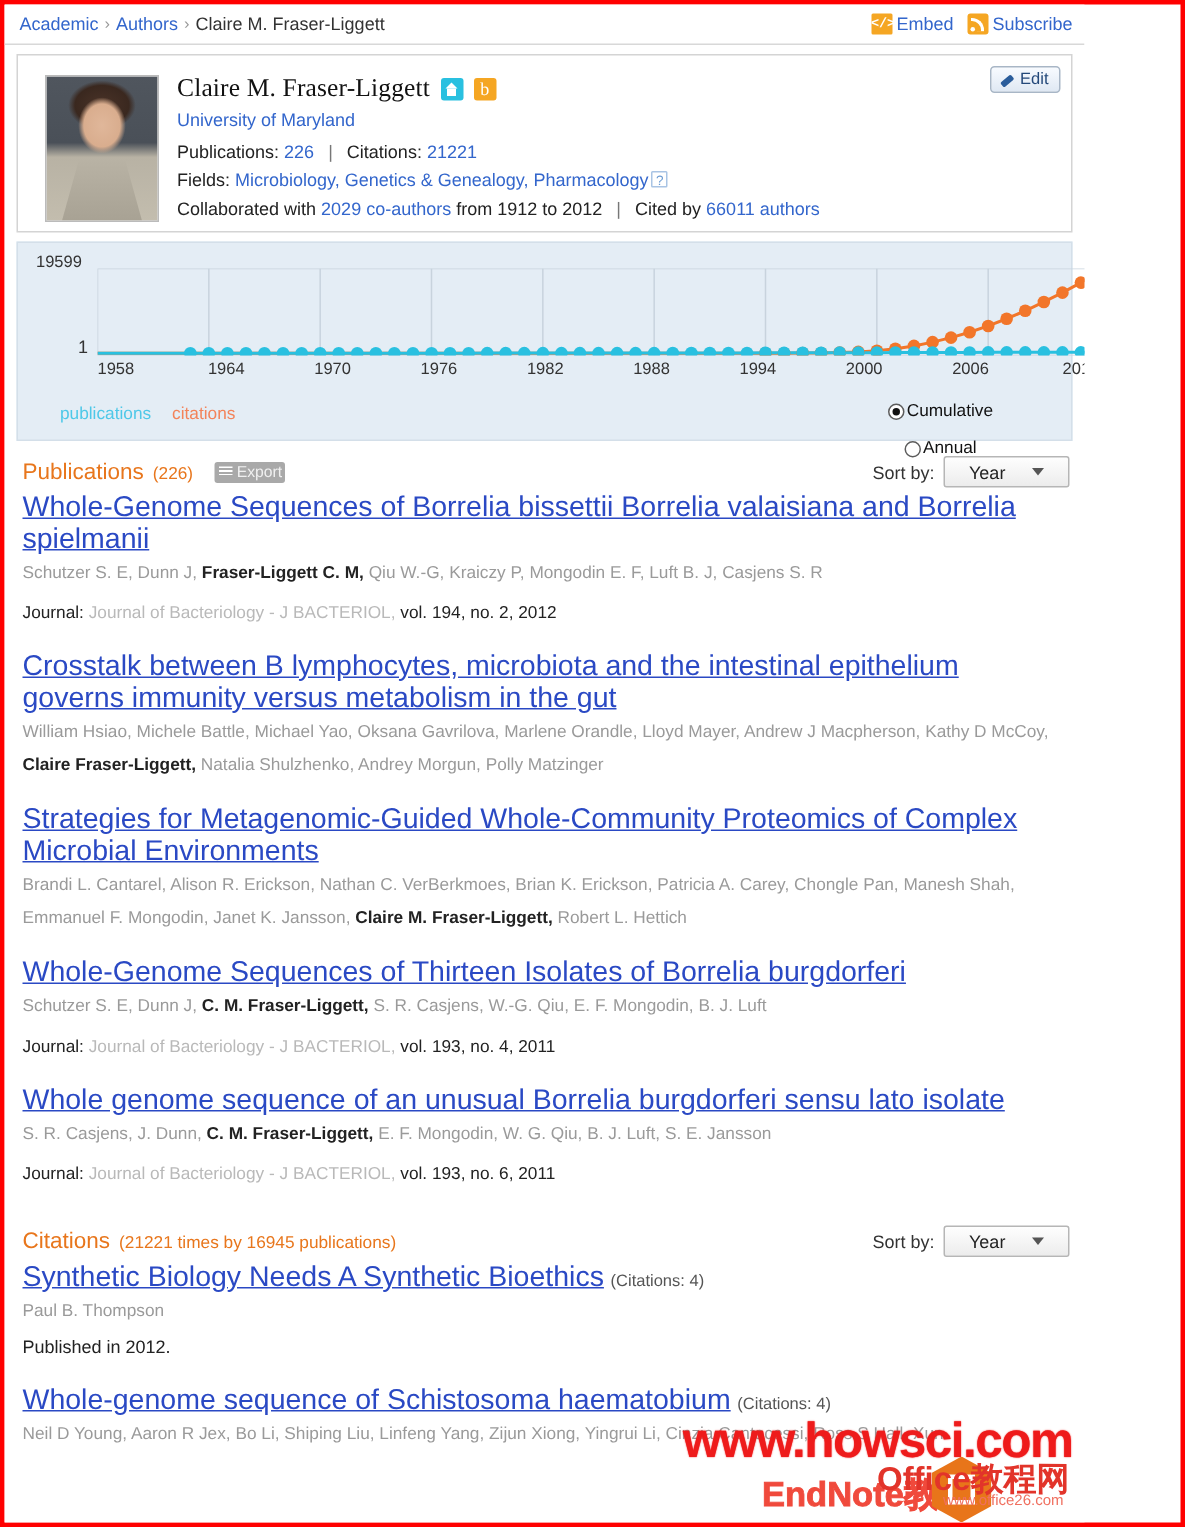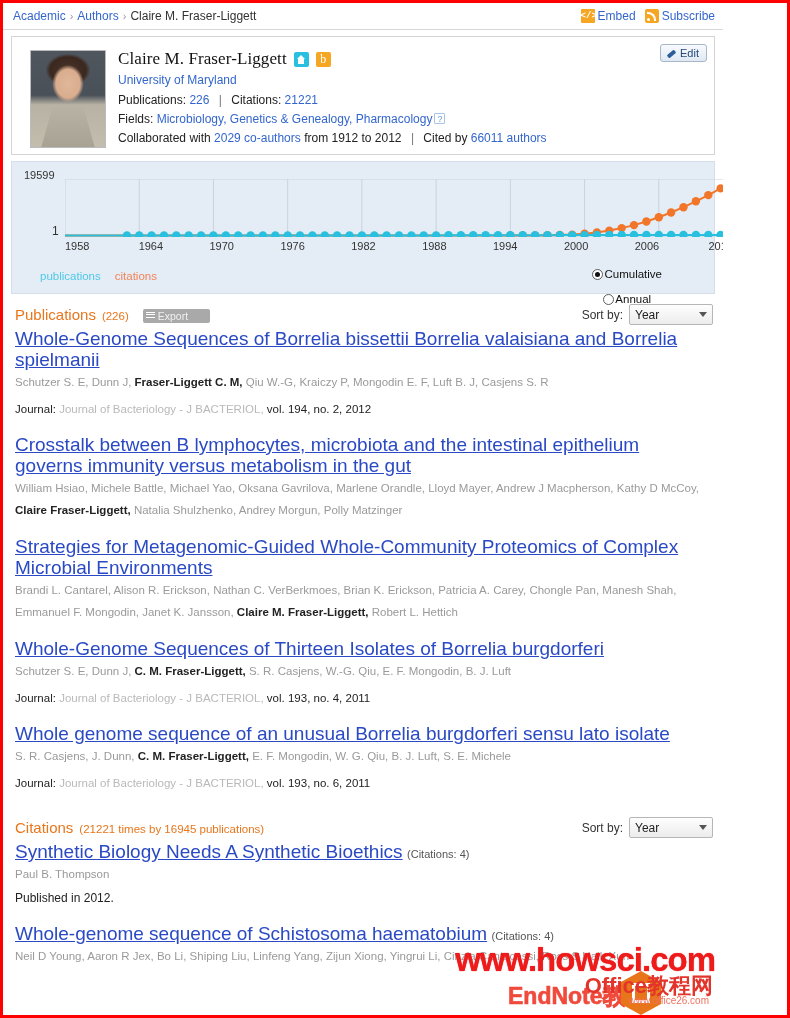--- a/index.html
+++ b/index.html
@@ -186,38 +186,38 @@
   .sect-head {
     display: flex; align-items: center; justify-content: space-between;
     padding: 10px 2px 2px 4px;
   }
   .sect-title { display: flex; align-items: baseline; gap: 6px; }
   .sect-title .big { font-size: 15px; color: #e8761c; }
   .sect-title .cnt { font-size: 11.5px; color: #e8761c; }
   .exportbtn {
     display: inline-flex; align-items: center; gap: 3px;
     background: #a9a9a9; color: #f0f0f0; font-size: 10.5px;
-    padding: 1px 22px 1px 3px; border-radius: 2px; cursor: pointer;
+    padding: 1px 2px 1px 3px; border-radius: 2px; cursor: pointer;
     margin-left: 8px;
   }
   .ic-lines {
     width: 9px; height: 9px; display: inline-block; position: relative;
   }
   .ic-lines::before {
     content: ""; position: absolute; left: 0; top: 1px; width: 9px; height: 7px;
     background: repeating-linear-gradient(to bottom, #fff 0 1px, transparent 1px 2.4px);
   }
   .sortby {
     display: flex; align-items: center; gap: 6px; font-size: 12px; color: #333;
   }
   .selbox {
     width: 84px; height: 21px; border: 1px solid #b6b6b6; border-radius: 2px;
     background: linear-gradient(to bottom, #fefefe, #ececec);
     font-size: 12px; color: #222; display: flex; align-items: center;
-    padding: 0 5px; justify-content: space-between; cursor: pointer;
+    padding: 0 16px; justify-content: space-between; cursor: pointer;
   }
   .caret {
     width: 0; height: 0; border-left: 4px solid transparent;
     border-right: 4px solid transparent; border-top: 5px solid #555;
   }
 
   .entry { padding: 1px 4px 0 4px; margin-bottom: 14px; }
   .etitle {
     color: #2a49c4; font-size: 19px; text-decoration: underline;
     line-height: 21px; cursor: pointer; display: inline;
@@ -479,21 +479,21 @@
             <div><a href="#" class="etitle">Strategies for Metagenomic-Guided Whole-Community Proteomics of Complex Microbial Environments</a></div>
             <div class="eauth"><span>Brandi L. Cantarel,</span> <span>Alison R. Erickson,</span> <span>Nathan C. VerBerkmoes,</span> <span>Brian K. Erickson,</span> <span>Patricia A. Carey,</span> <span>Chongle Pan,</span> <span>Manesh Shah,</span> <span>Emmanuel F. Mongodin,</span> <span>Janet K. Jansson,</span> <span class="me">Claire M. Fraser-Liggett,</span> <span>Robert L. Hettich</span></div>
           </div>
           <div class="entry">
             <div><a href="#" class="etitle">Whole-Genome Sequences of Thirteen Isolates of Borrelia burgdorferi</a></div>
             <div class="eauth"><span>Schutzer S. E,</span> <span>Dunn J,</span> <span class="me">C. M. Fraser-Liggett,</span> <span>S. R. Casjens,</span> <span>W.-G. Qiu,</span> <span>E. F. Mongodin,</span> <span>B. J. Luft</span></div>
             <div class="ejrn"><span>Journal:</span> <span class="jname">Journal of Bacteriology - J BACTERIOL,</span> <span>vol. 193, no. 4, 2011</span></div>
           </div>
           <div class="entry">
             <div><a href="#" class="etitle">Whole genome sequence of an unusual Borrelia burgdorferi sensu lato isolate</a></div>
-            <div class="eauth"><span>S. R. Casjens,</span> <span>J. Dunn,</span> <span class="me">C. M. Fraser-Liggett,</span> <span>E. F. Mongodin,</span> <span>W. G. Qiu,</span> <span>B. J. Luft,</span> <span>S. E. Michele</span></div>
+            <div class="eauth"><span>S. R. Casjens,</span> <span>J. Dunn,</span> <span class="me">C. M. Fraser-Liggett,</span> <span>E. F. Mongodin,</span> <span>W. G. Qiu,</span> <span>B. J. Luft,</span> <span>S. E. Jansson</span></div>
             <div class="ejrn"><span>Journal:</span> <span class="jname">Journal of Bacteriology - J BACTERIOL,</span> <span>vol. 193, no. 6, 2011</span></div>
           </div>
         </div>
   </div>
 
   <div class="sect">
     <div class="sect-head">
       <div class="sect-title">
         <span class="big">Citations</span>
         <span class="cnt">(21221 times by 16945 publications)</span>

